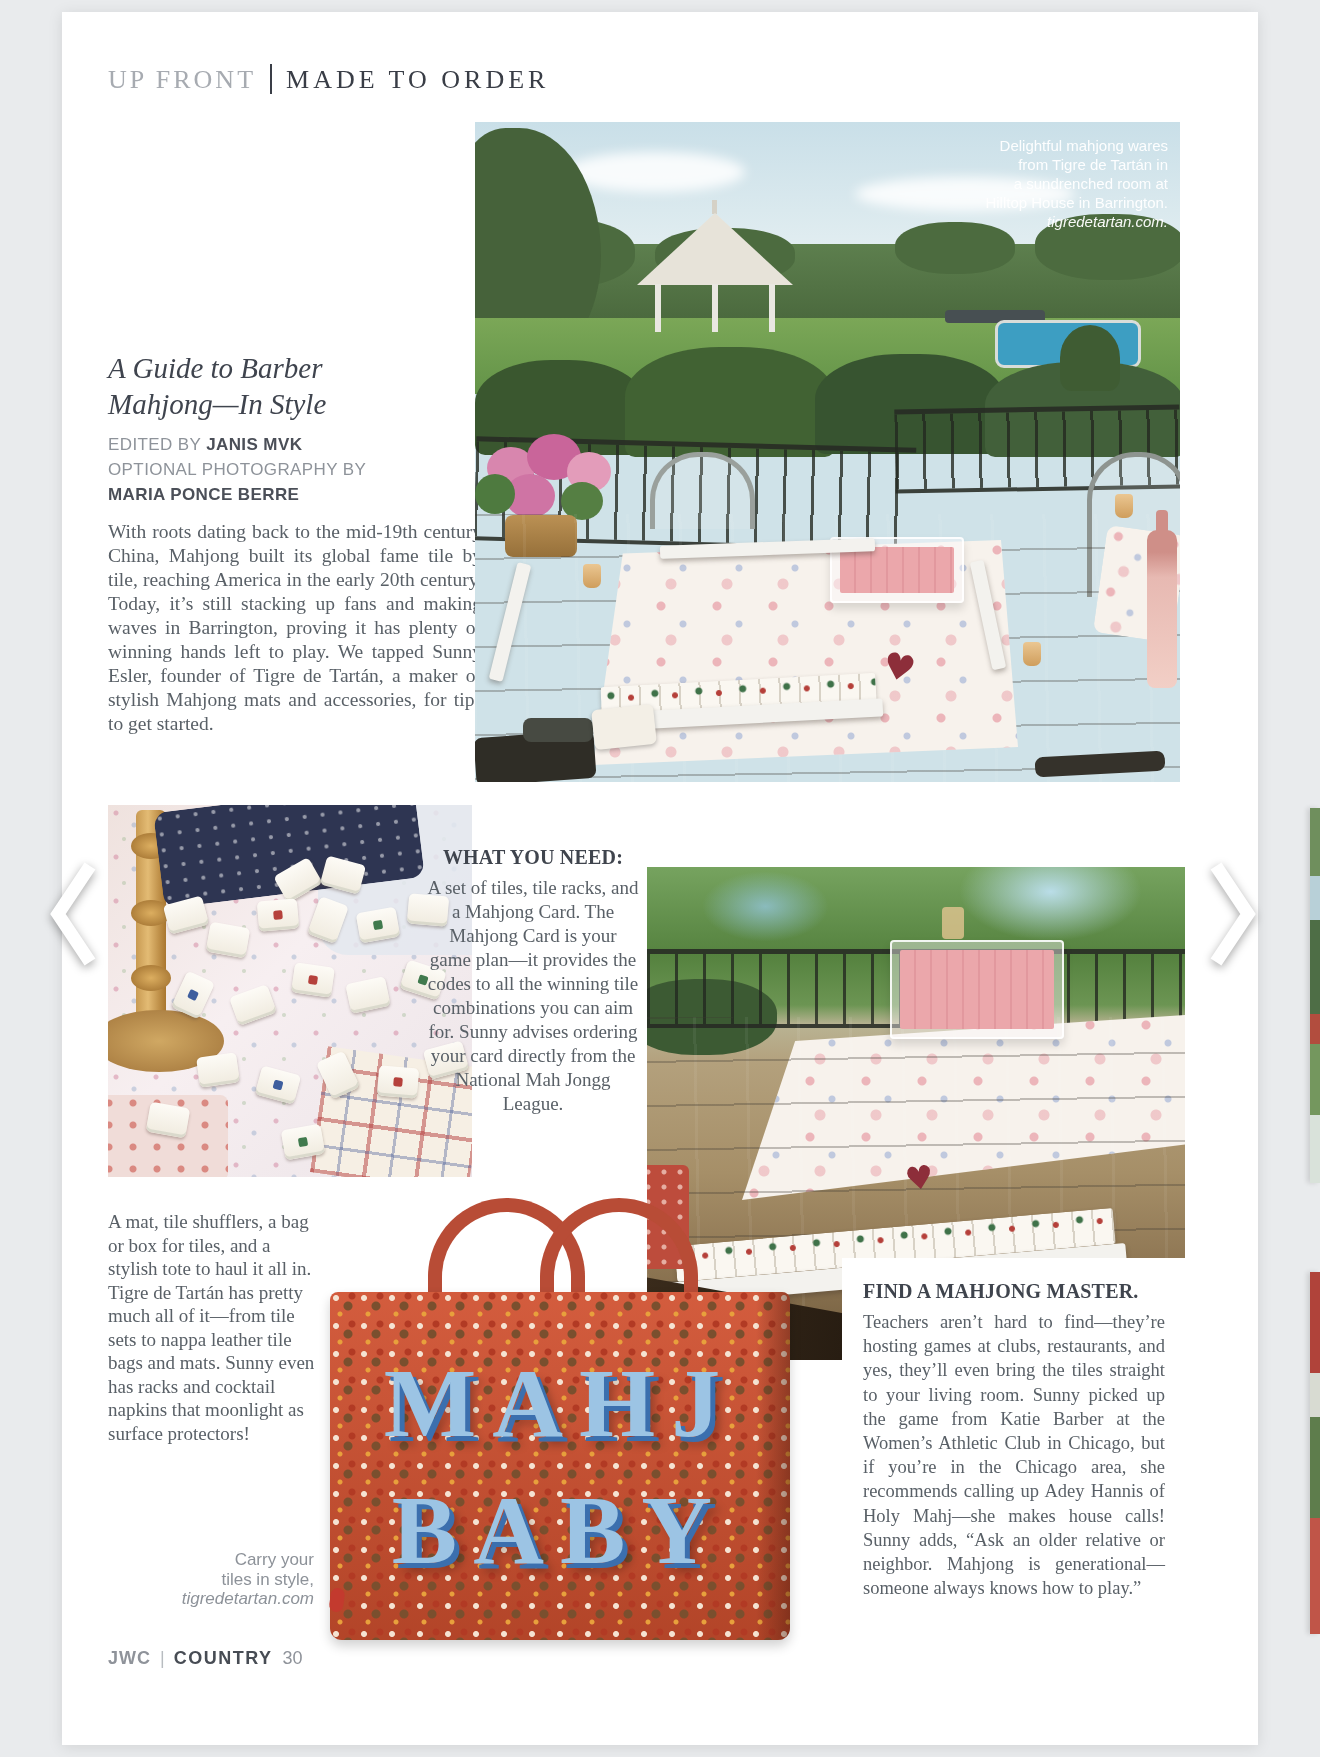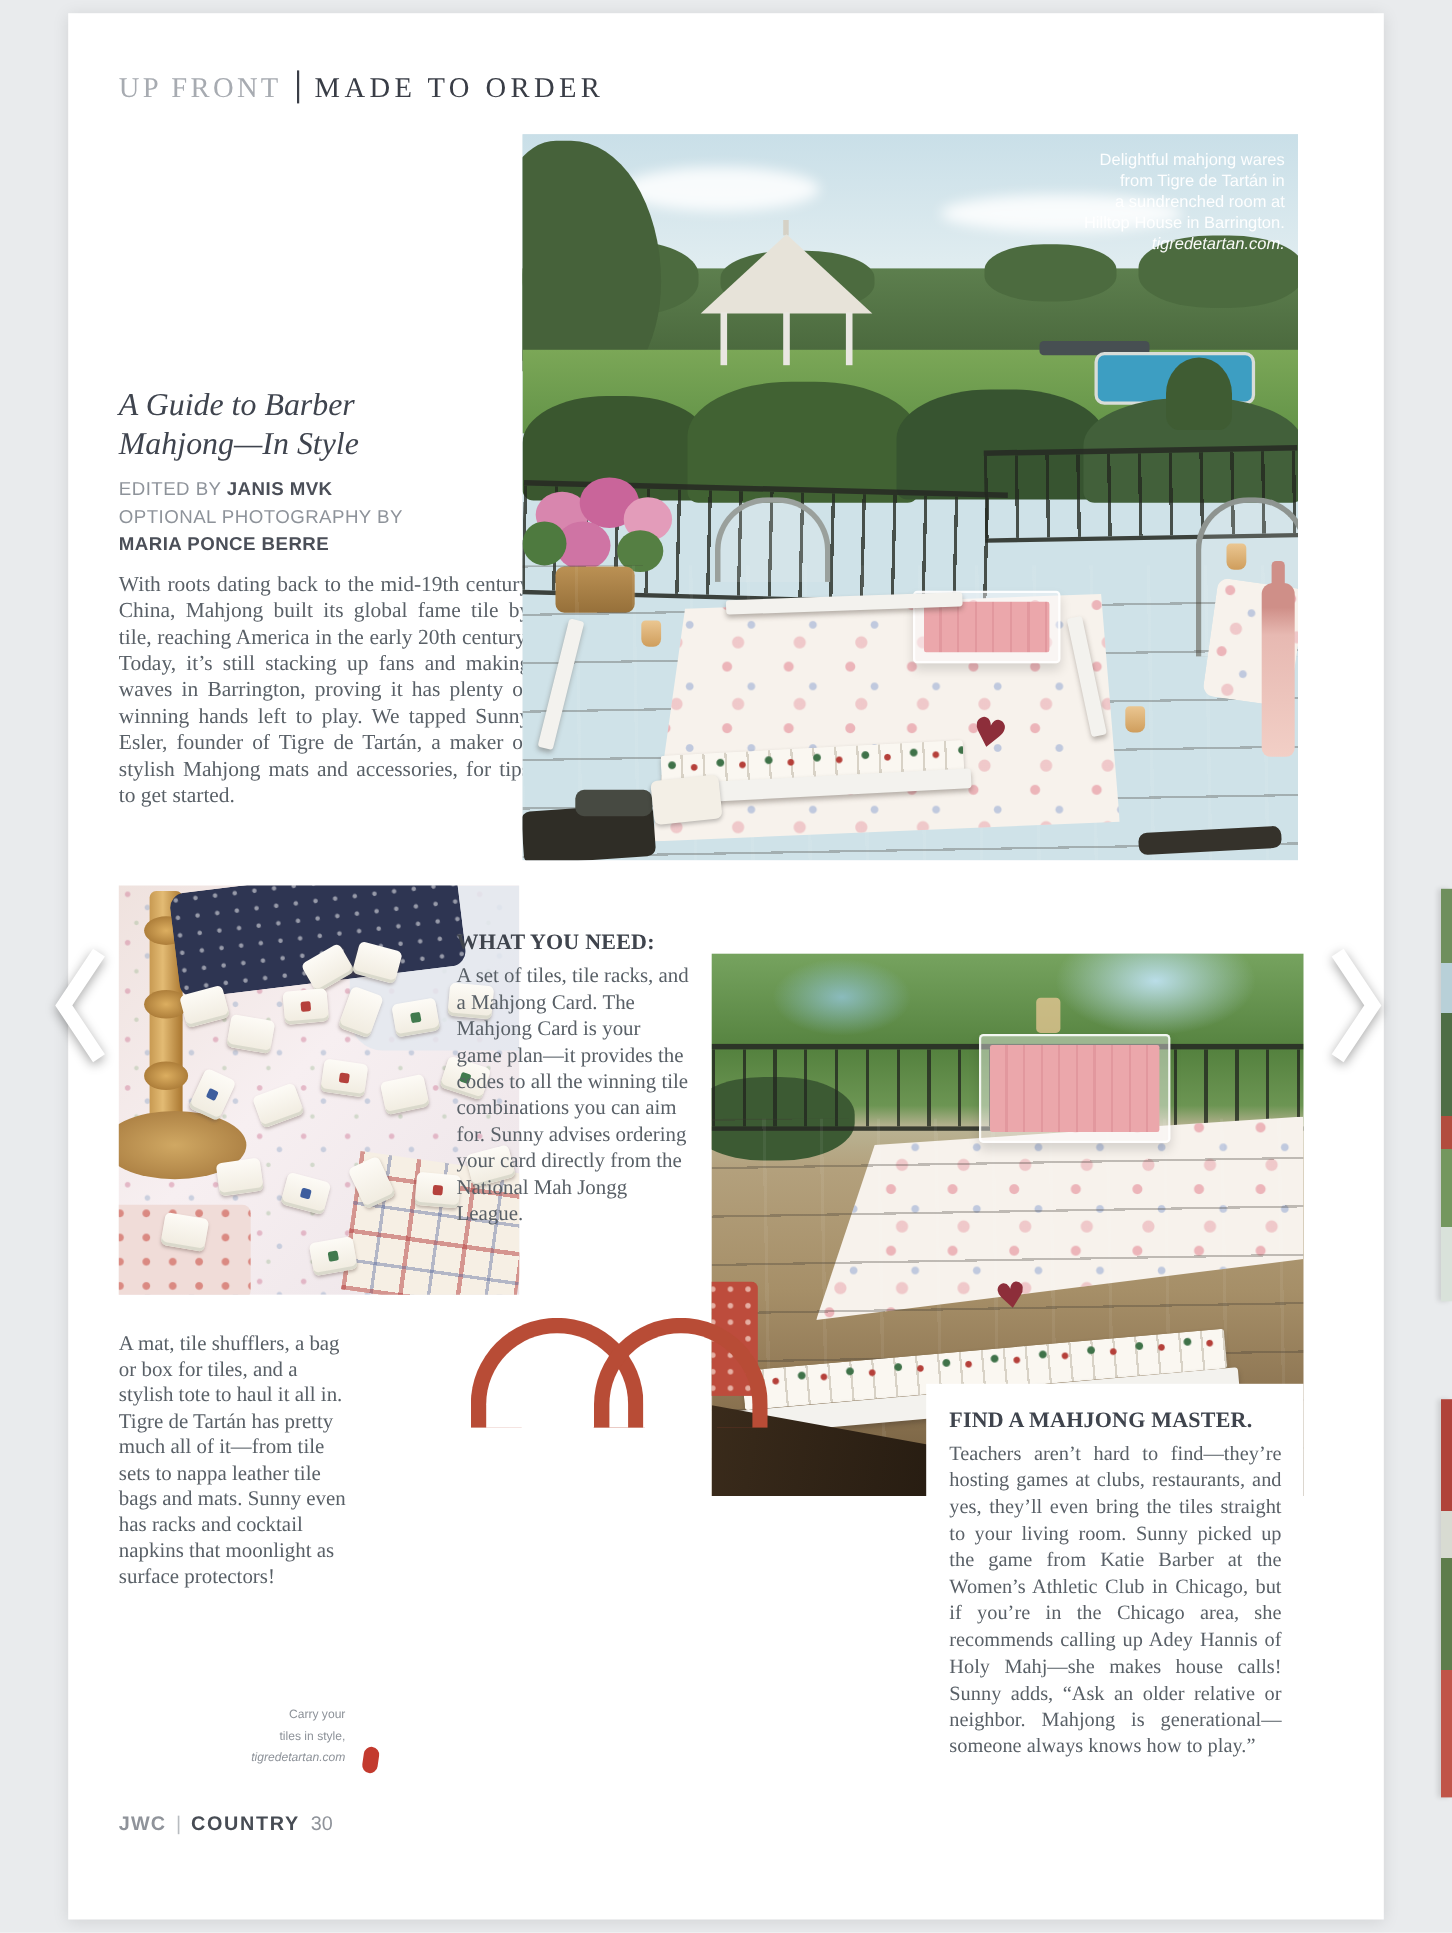--- a/index.html
+++ b/index.html
@@ -22,29 +22,29 @@
   .subtitle{position:absolute;left:46px;top:338px;width:260px;font-style:italic;font-size:29px;line-height:36px;color:#3f444e;}
   .credits{position:absolute;left:46px;top:420px;font-family:"Liberation Sans",sans-serif;font-size:17px;line-height:25px;letter-spacing:.4px;}
   .credits .lbl{color:#8e939a;}
   .credits .name{color:#4b4f58;font-weight:bold;}
   .intro{position:absolute;left:46px;top:508px;width:374px;font-size:19.5px;line-height:24px;
          text-align:justify;color:#596067;}
 
   
   .sect-head{font-weight:bold;font-size:20px;line-height:26px;color:#3f444d;letter-spacing:.2px;}
   .sect-body{font-size:19px;line-height:24px;color:#596067;margin-top:6px;}
-  .wyn{position:absolute;left:353px;top:832px;width:212px;}
+  .wyn{position:absolute;left:365px;top:832px;width:212px;text-align:center;}
   .optional{position:absolute;left:46px;top:1192px;width:208px;}
   .optional .sect-body{line-height:23.5px;}
   .find-box{position:absolute;left:780px;top:1246px;width:343px;height:368px;background:#ffffff;z-index:6;}
   .find-inner{position:absolute;left:21px;top:20px;width:302px;}
   .find-inner .sect-body{text-align:justify;font-size:18.5px;line-height:24.2px;}
 
   .bag-caption{position:absolute;left:96px;top:1538px;width:156px;text-align:right;
-      font-family:"Liberation Sans",sans-serif;font-size:11px;line-height:19.5px;color:#8d9299;}
+      font-family:"Liberation Sans",sans-serif;font-size:17px;line-height:19.5px;color:#8d9299;}
   .bag-caption .it{font-style:italic;}
 
   .footer{position:absolute;left:46px;top:1636px;font-family:Liberation Sans, sans-serif;font-size:18px;}
   .footer .brand{color:#8f939a;font-weight:bold;letter-spacing:1px;}
   .footer .sep{color:#b8bcc0;margin:0 9px;}
   .footer .mag{color:#474c54;font-weight:bold;letter-spacing:1.5px;}
   .footer .pg{color:#8f939a;margin-left:10px;}
 
   
   .hero{position:absolute;left:413px;top:110px;width:705px;height:660px;overflow:hidden;background:#cfe2e8;}
@@ -315,20 +315,25 @@
     <div class="abs mp-redcloth"></div>
     <div class="abs mp-dark"></div>
   </div>
 
   <div class="optional">
     <div class="sect-body">A mat, tile shufflers, a bag or box for tiles, and a stylish tote to haul it all in. Tigre de Tartán has pretty much all of it—from tile sets to nappa leather tile bags and mats. Sunny even has racks and cocktail napkins that moonlight as surface protectors!</div>
   </div>
 
   <div class="bag-handle" style="left:366px;top:1186px;width:157px;"></div>
   <div class="bag-handle" style="left:478px;top:1186px;width:158px;"></div>
+  <div class="bag-body">
+    <div class="bag-word" style="top:55px;">MAHJ</div>
+    <div class="bag-word" style="top:182px;">BABY</div>
+    <div class="bag-side"></div>
+  </div>
   <div class="bag-charm"></div>
 
   <div class="bag-caption">
     <div>Carry your</div>
     <div>tiles in style,</div>
     <div class="it">tigredetartan.com</div>
   </div>
 
   <div class="find-box">
     <div class="find-inner">

